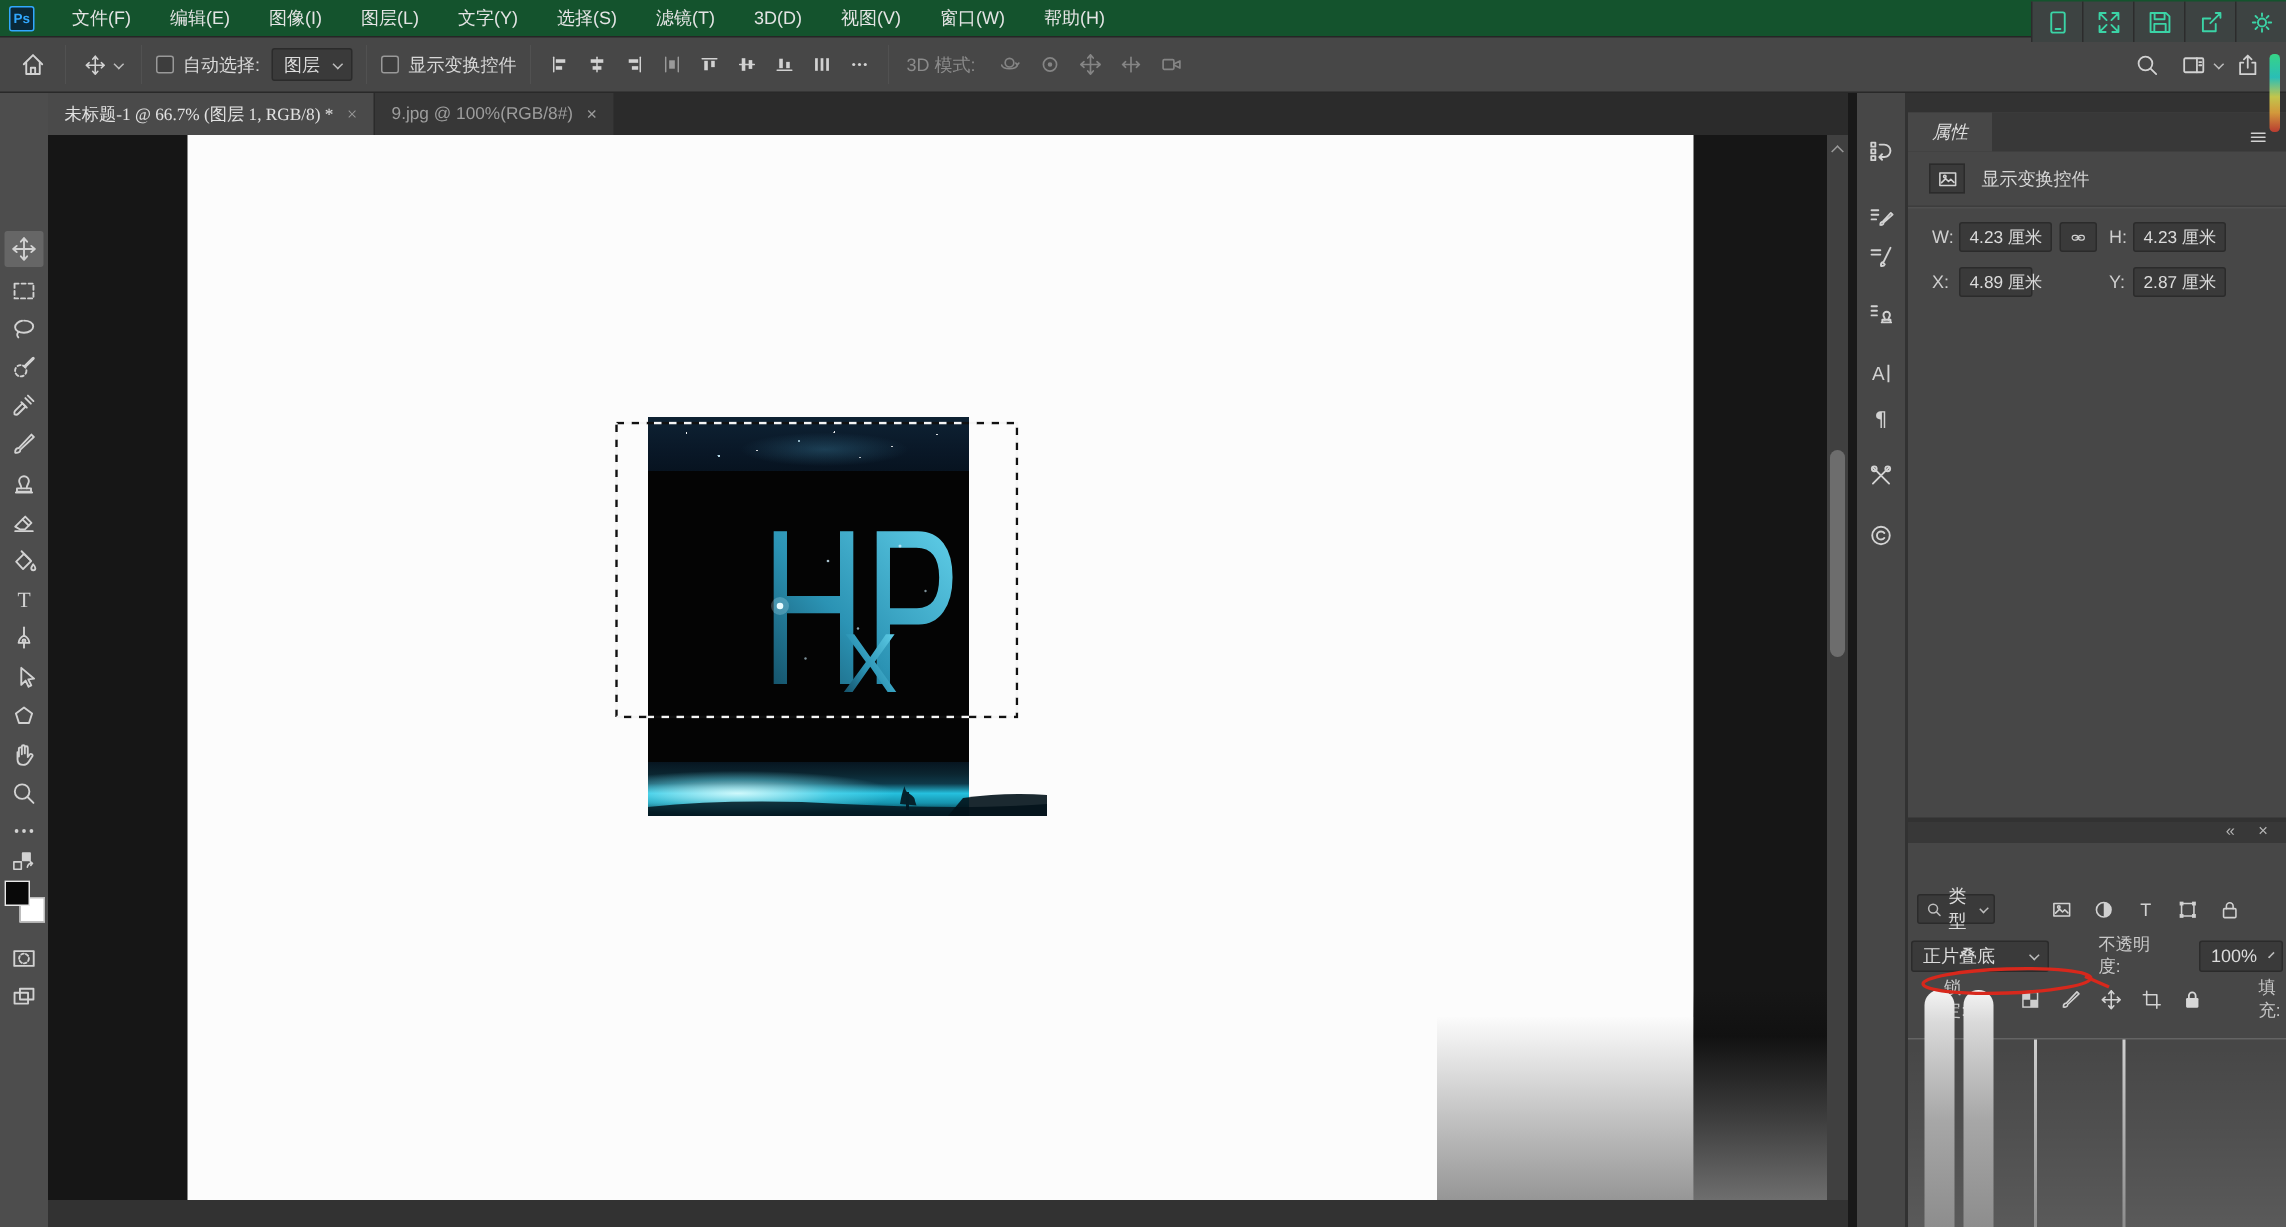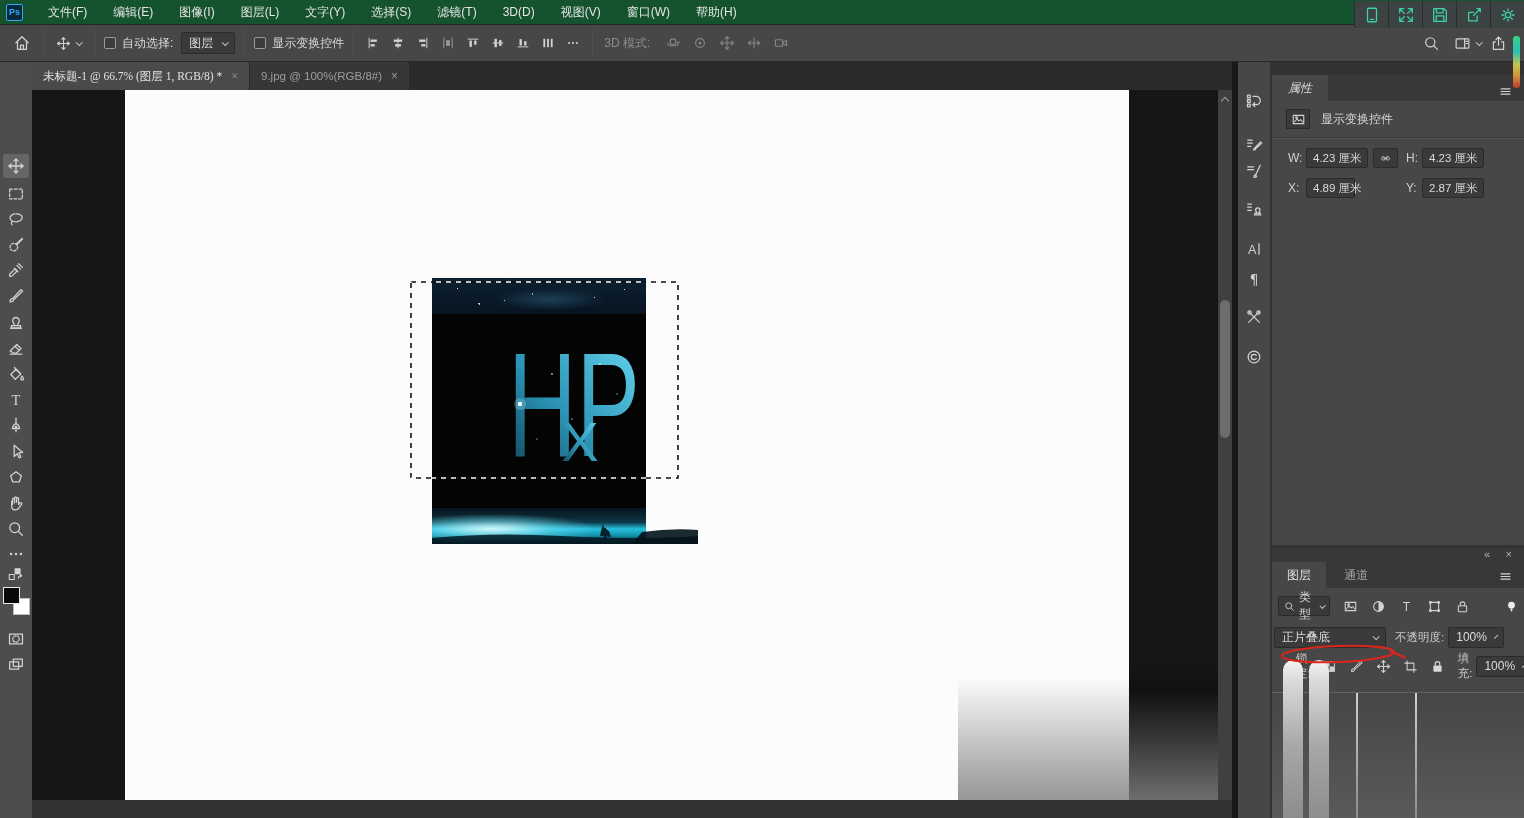--- a/index.html
+++ b/index.html
@@ -94,21 +94,21 @@
   .well { position:absolute; height:20px; background:#3a3a3a; border:1px solid #2b2b2b; border-radius:2px;
     font-size:11.5px; color:#dcdcdc; display:flex; align-items:center; padding:0 6px; white-space:nowrap; }
   .pdivider { position:absolute; left:0; right:0; top:62px; height:1px; background:#3d3d3d; box-shadow:0 1px 0 #505050; }
 
   .layersPanel { position:absolute; left:1272px; top:548px; width:252px; height:270px; background:#474747; z-index:10; }
   .lminihdr { position:absolute; left:0; top:0; right:0; height:14px; background:#383838; color:#b5b5b5; }
   .ltabs { position:absolute; left:0; top:14px; right:0; height:26px; background:#383838; font-size:12px; }
   .ltab { display:inline-block; padding:0 15px; line-height:26px; }
   .ltab.active { background:#474747; color:#e0e0e0; }
   .ltab.idle { color:#a8a8a8; }
-  .lrow { position:absolute; left:0; right:0; display:flex; align-items:center; font-size:11.5px; color:#c9c9c9; }
+  .lrow { position:absolute; left:0; right:0; display:flex; align-items:center; font-size:11.5px; color:#c9c9c9;gap:24px; }
   .artifact-bar { position:absolute; width:20px; bottom:0; border-radius:10px 10px 0 0; z-index:15;
     background:linear-gradient(180deg,#f4f4f4 0%, #d9d9d9 14%, #a7a7a7 55%, #8d8d8d 100%); }
   .artifact-line { position:absolute; width:2px; bottom:0; z-index:15;
     background:linear-gradient(180deg,#cfcfcf, #8d8d8d); }
   .lfaint { position:absolute; left:0; right:0; top:144px; height:1px; background:rgba(255,255,255,.16); z-index:14; }
   .lsheen { position:absolute; left:0; right:0; bottom:0; height:120px; z-index:13;
     background:linear-gradient(180deg, rgba(255,255,255,0), rgba(255,255,255,.10)); }
 
   
   .statusbar { position:absolute; left:32px; top:800px; width:1200px; height:18px; background:#4a4a4a;
@@ -588,29 +588,20 @@
     <div class="well" style="left:34px;top:103px;width:49px">4.89 厘米</div>
     <div class="prow" style="left:134px;top:106px">Y:</div>
     <div class="well" style="left:150px;top:103px;width:62px">2.87 厘米</div>
   </div>
 
   <div class="layersPanel">
     <div class="lminihdr">
       <span style="position:absolute;right:34px;top:0;font-size:11px;line-height:13px">«</span>
       <span style="position:absolute;right:12px;top:0;font-size:11px;line-height:13px">×</span>
     </div>
-    <div class="ltabs">
-      <span class="ltab active">图层</span>
-      <span class="ltab idle">通道</span>
-      <span class="iconbtn" style="position:absolute;right:8px;top:4px">
-          <svg width="15" height="15" viewBox="0 0 20 20" fill="none" stroke="#d2d2d2" stroke-width="1.4" stroke-linecap="round" stroke-linejoin="round">
-            <path d="M4 6.5h12M4 10h12M4 13.5h12"></path>
-          </svg>
-        </span>
-    </div>
     <div class="lrow" style="top:46px;height:24px;padding:0 6px">
       <span class="combo" style="width:86px;height:20px;justify-content:space-between;padding:0 5px">
         <span style="display:flex;align-items:center;gap:4px">
           <span>
               <svg width="11" height="11" viewBox="0 0 20 20" fill="none" stroke="#bdbdbd" stroke-width="1.8" stroke-linecap="round" stroke-linejoin="round">
                 <circle cx="8.6" cy="8.6" r="5.4"></circle>
                 <path d="M12.6 12.6L17 17"></path>
               </svg>
             </span>
           <span>类型</span>

